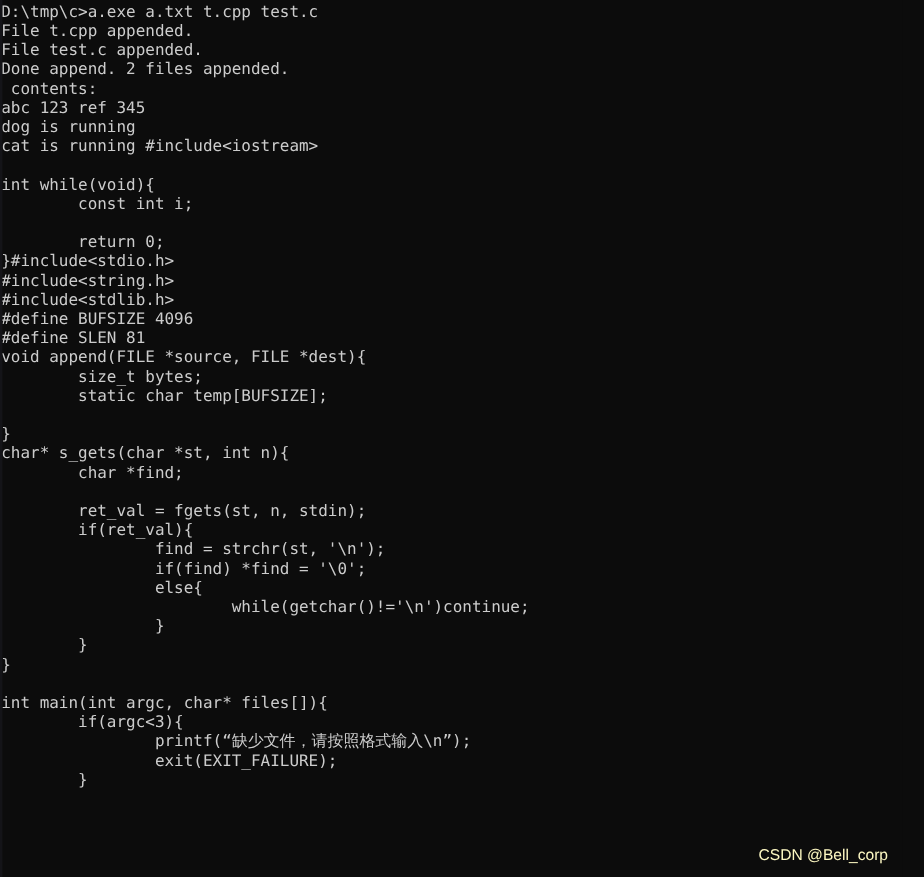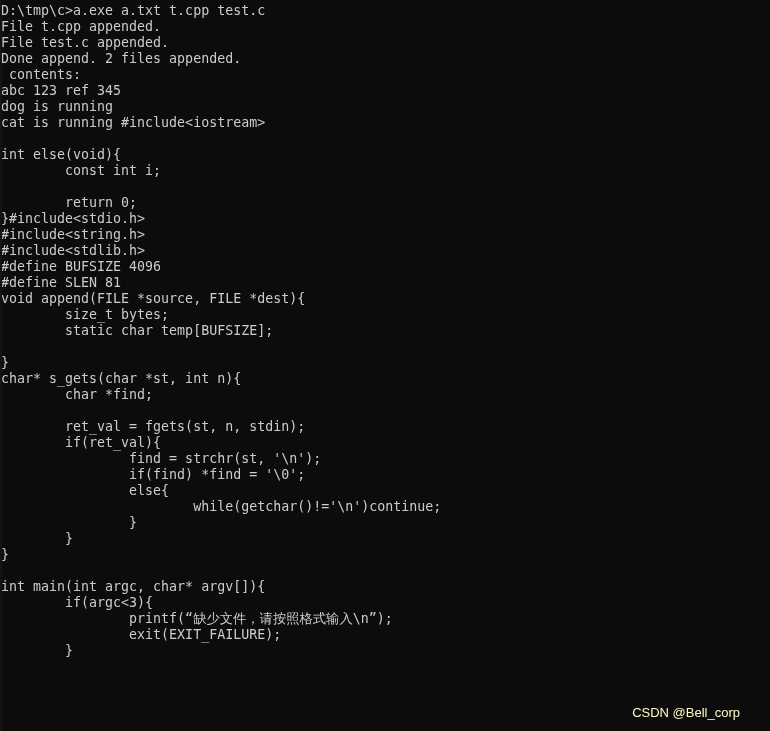--- a/index.html
+++ b/index.html
@@ -70,21 +70,21 @@
   <div id="screen">
       <div class="line">D:\tmp\c&gt;a.exe a.txt t.cpp test.c</div>
       <div class="line">File t.cpp appended.</div>
       <div class="line">File test.c appended.</div>
       <div class="line">Done append. 2 files appended.</div>
       <div class="line"> contents:</div>
       <div class="line">abc 123 ref 345</div>
       <div class="line">dog is running</div>
       <div class="line">cat is running #include&lt;iostream&gt;</div>
       <div class="line blank"></div>
-      <div class="line">int else(void){</div>
+      <div class="line">int while(void){</div>
       <div class="line">        const int i;</div>
       <div class="line blank"></div>
       <div class="line">        return 0;</div>
       <div class="line">}#include&lt;stdio.h&gt;</div>
       <div class="line">#include&lt;string.h&gt;</div>
       <div class="line">#include&lt;stdlib.h&gt;</div>
       <div class="line">#define BUFSIZE 4096</div>
       <div class="line">#define SLEN 81</div>
       <div class="line">void append(FILE *source, FILE *dest){</div>
       <div class="line">        size_t bytes;</div>
@@ -97,21 +97,21 @@
       <div class="line">        ret_val = fgets(st, n, stdin);</div>
       <div class="line">        if(ret_val){</div>
       <div class="line">                find = strchr(st, '\n');</div>
       <div class="line">                if(find) *find = '\0';</div>
       <div class="line">                else{</div>
       <div class="line">                        while(getchar()!='\n')continue;</div>
       <div class="line">                }</div>
       <div class="line">        }</div>
       <div class="line">}</div>
       <div class="line blank"></div>
-      <div class="line">int main(int argc, char* argv[]){</div>
+      <div class="line">int main(int argc, char* files[]){</div>
       <div class="line">        if(argc&lt;3){</div>
       <div class="line">                printf(“缺少文件，请按照格式输入\n”);</div>
       <div class="line">                exit(EXIT_FAILURE);</div>
       <div class="line">        }</div>
     </div>
 
   <div id="watermark">CSDN @Bell_corp</div>
 
 </div>
 

